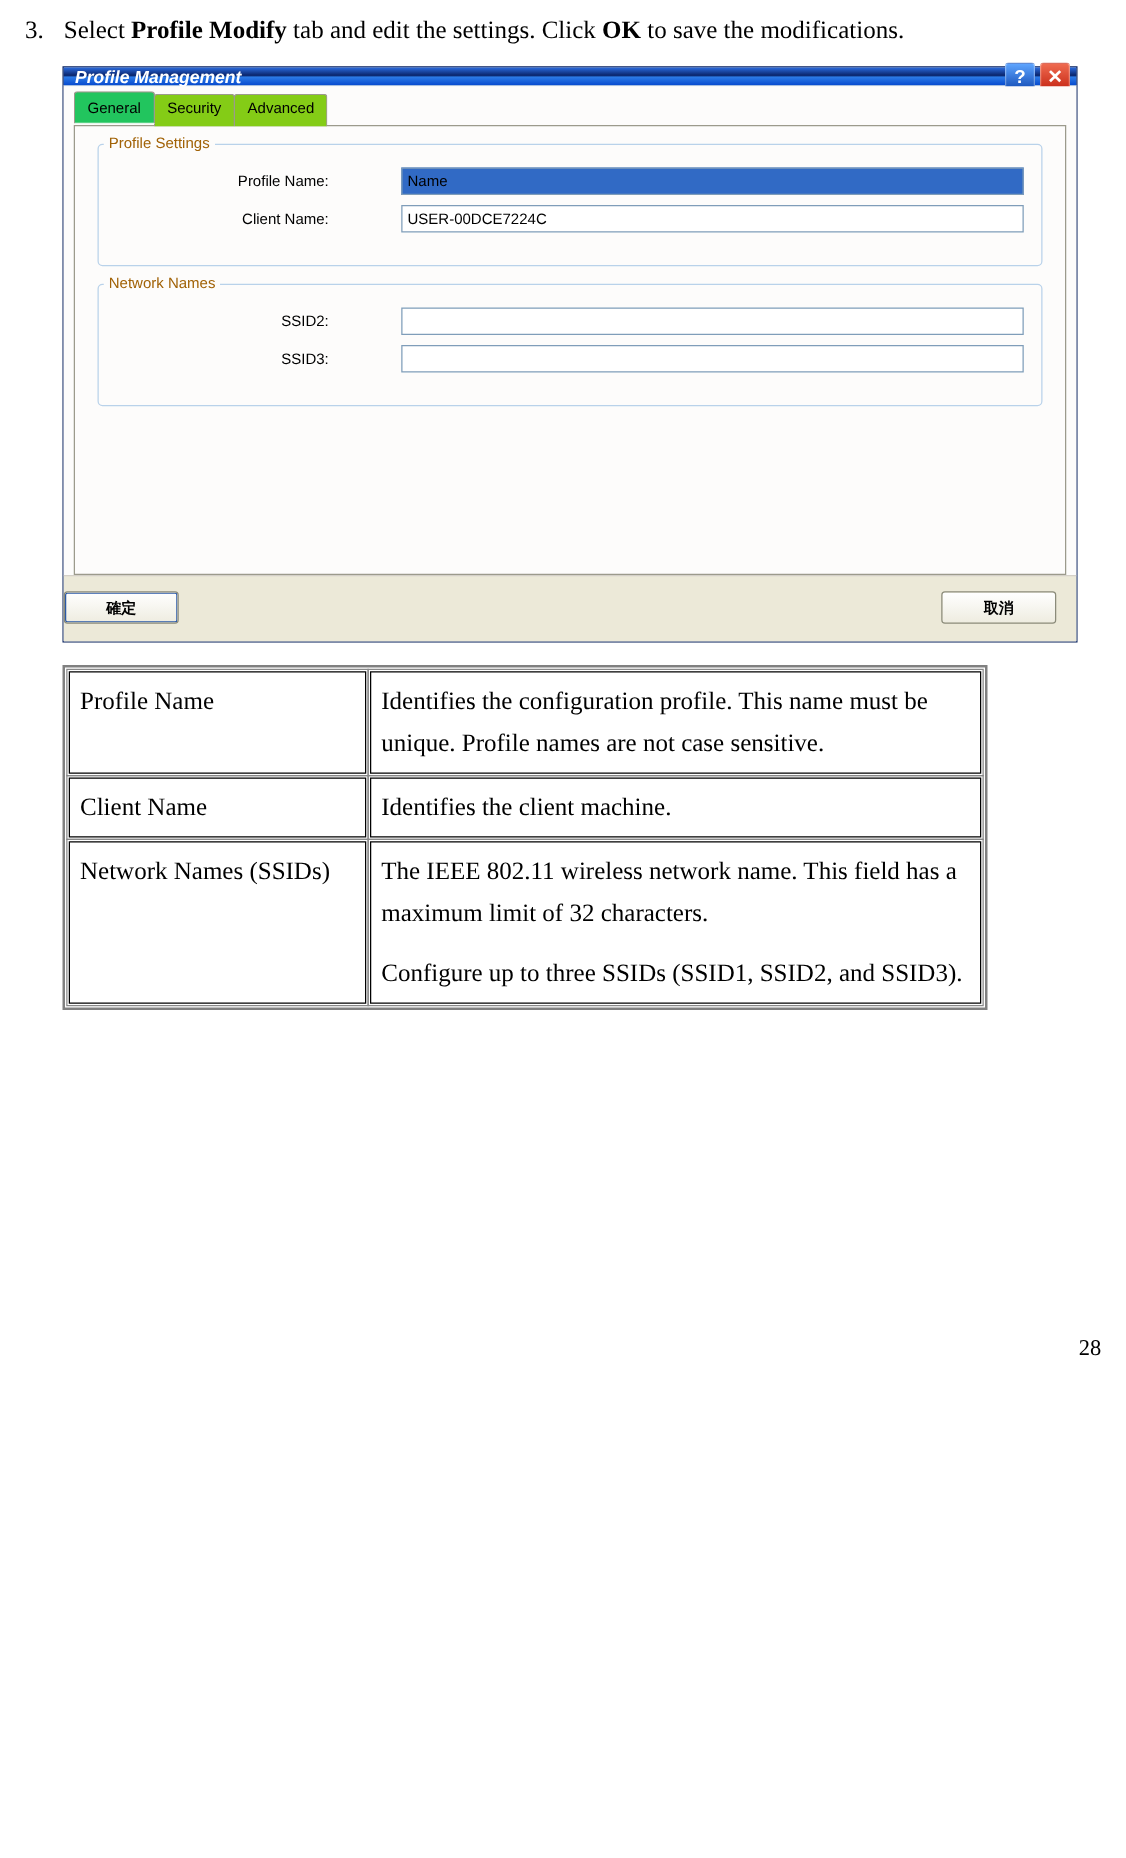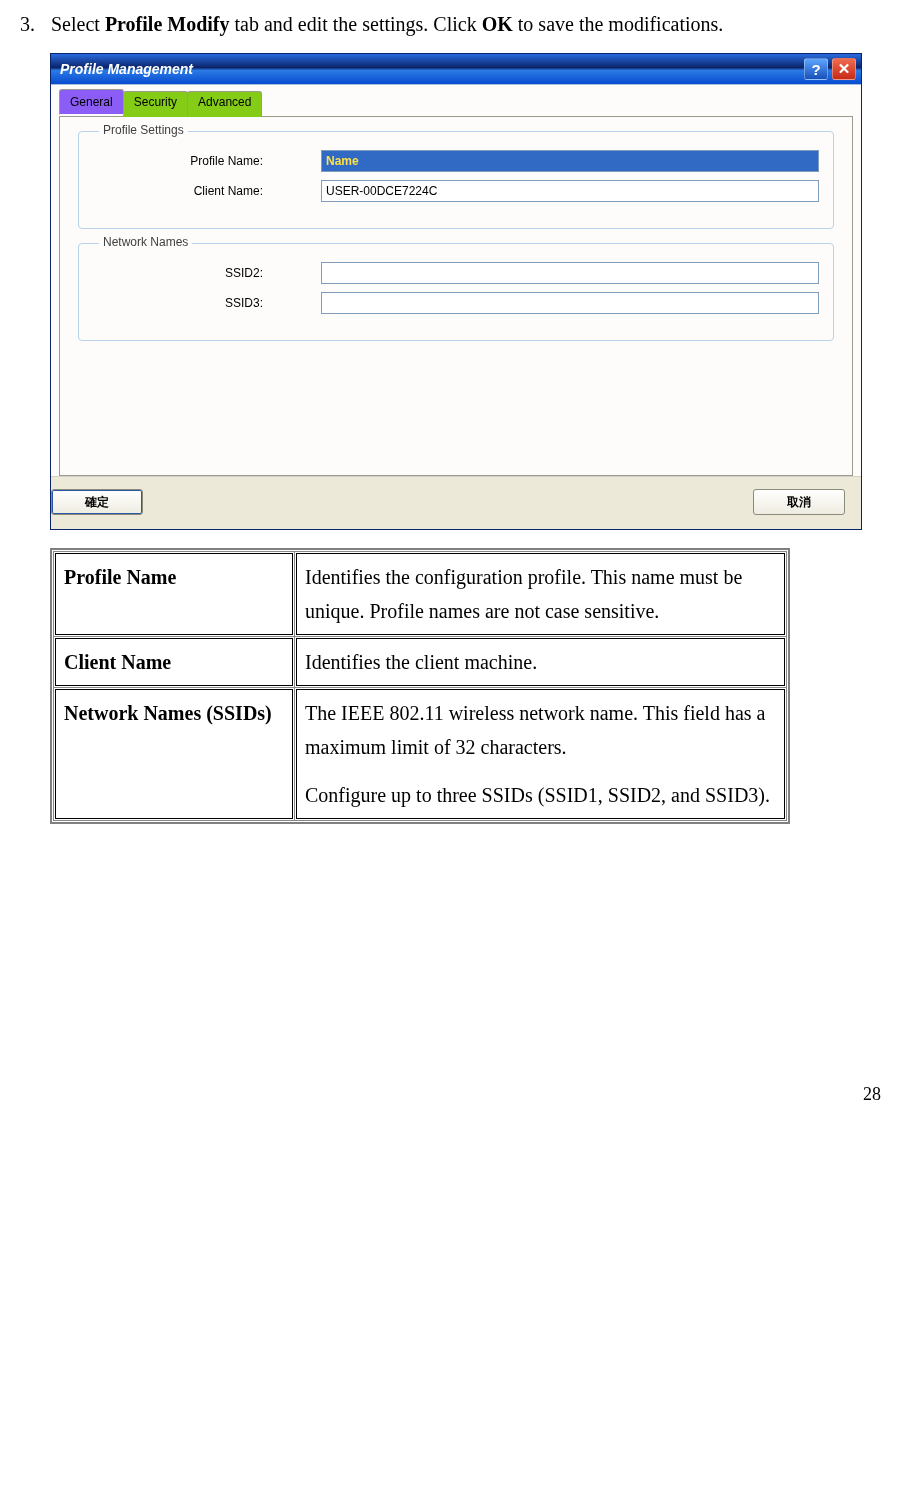--- a/index.html
+++ b/index.html
@@ -14,21 +14,21 @@
   .topline { margin-top: 5px; line-height: 1.9; }
   .topline .num { display: inline-block; width: 26px; }
 
   .window {
     margin: 10px 0 0 30px;
     width: 810px;
     border: 1px solid #0a246a;
     background: #ece9d8;
   }
   .titlebar {
-    height: 30px;
+    height: 14px;
     background: linear-gradient(180deg, #2a6bdf 0%, #0a246a 45%, #2b7ae6 55%, #084bcf 100%);
     display: flex;
     align-items: center;
     padding: 0 5px;
     color: #fff;
     font-family: Tahoma, Arial, sans-serif;
   }
   .titlebar-title {
     flex: 1;
     font-weight: bold;
@@ -70,21 +70,21 @@
     padding: 3px 10px 4px 10px;
     border: 1px solid #9c9a8c;
     border-bottom: none;
     background: #84cc16;
     margin-right: -1px;
     border-top-left-radius: 3px;
     border-top-right-radius: 3px;
     cursor: default;
   }
   .tab.active {
-    background: #8b5cf6;
+    background: #22c55e;
     position: relative;
     top: -2px;
     padding-top: 5px;
     padding-bottom: 5px;
     border-bottom: 1px solid #fdfcfb;
   }
   .tabcontent {
     border: 1px solid #9c9a8c;
     padding: 14px 18px 120px 18px;
     position: relative;
@@ -96,43 +96,43 @@
     border-radius: 4px;
     padding: 10px 14px 18px 14px;
     margin-bottom: 14px;
     font-family: Tahoma, Arial, sans-serif;
     font-size: 12px;
     position: relative;
   }
   .legend {
     position: absolute;
     top: -9px;
-    left: 20px;
+    left: 4px;
     background: #fdfcfb;
     padding: 0 4px;
-    color: #404040;
+    color: #a16207;
     font-size: 12px;
   }
   .row { display: flex; align-items: center; margin: 8px 0; gap: 48px; }
   .row label {
     width: 170px;
     text-align: right;
     padding-right: 10px;
     color: #000;
   }
   .row input[type=text]{
     flex: 1;
     height: 22px;
     border: 1px solid #7f9db9;
     font-family: Tahoma, Arial, sans-serif;
     font-size: 12px;
     padding: 0 4px;
     box-sizing: border-box;
   }
-  .row input.selected { background: #316ac5; color: #fde047; font-weight: bold; }
+  .row input.selected { background: #316ac5; color: #000000; }
 
   .buttonbar {
     display: flex;
     justify-content: space-between;
     gap: 10px;
     padding: 12px 16px 14px 0;
     background: #ece9d8;
     border-top: 1px solid #d4d0c8;
     font-weight: bold;
   }
@@ -155,21 +155,21 @@
   table.desc td {
     border: 1px solid #000;
     outline: 1px solid #888;
     outline-offset: 1px;
     padding: 6px 8px;
     vertical-align: top;
     font-family: "Times New Roman", serif;
     font-size: 20px;
     line-height: 1.7;
   }
-  table.desc td.term { width: 220px; font-weight: bold; margin-top: 33px; }
+  table.desc td.term { width: 220px; font-weight: normal; margin-top: 33px; }
   table.desc p { margin: 0 0 14px 0; }
   table.desc p:last-child { margin-bottom: 0; }
 
   .pagenum {
     text-align: right;
     font-family: "Times New Roman", serif;
     font-size: 18px;
     margin-top: 260px;
     padding-bottom: 20px;
   }

